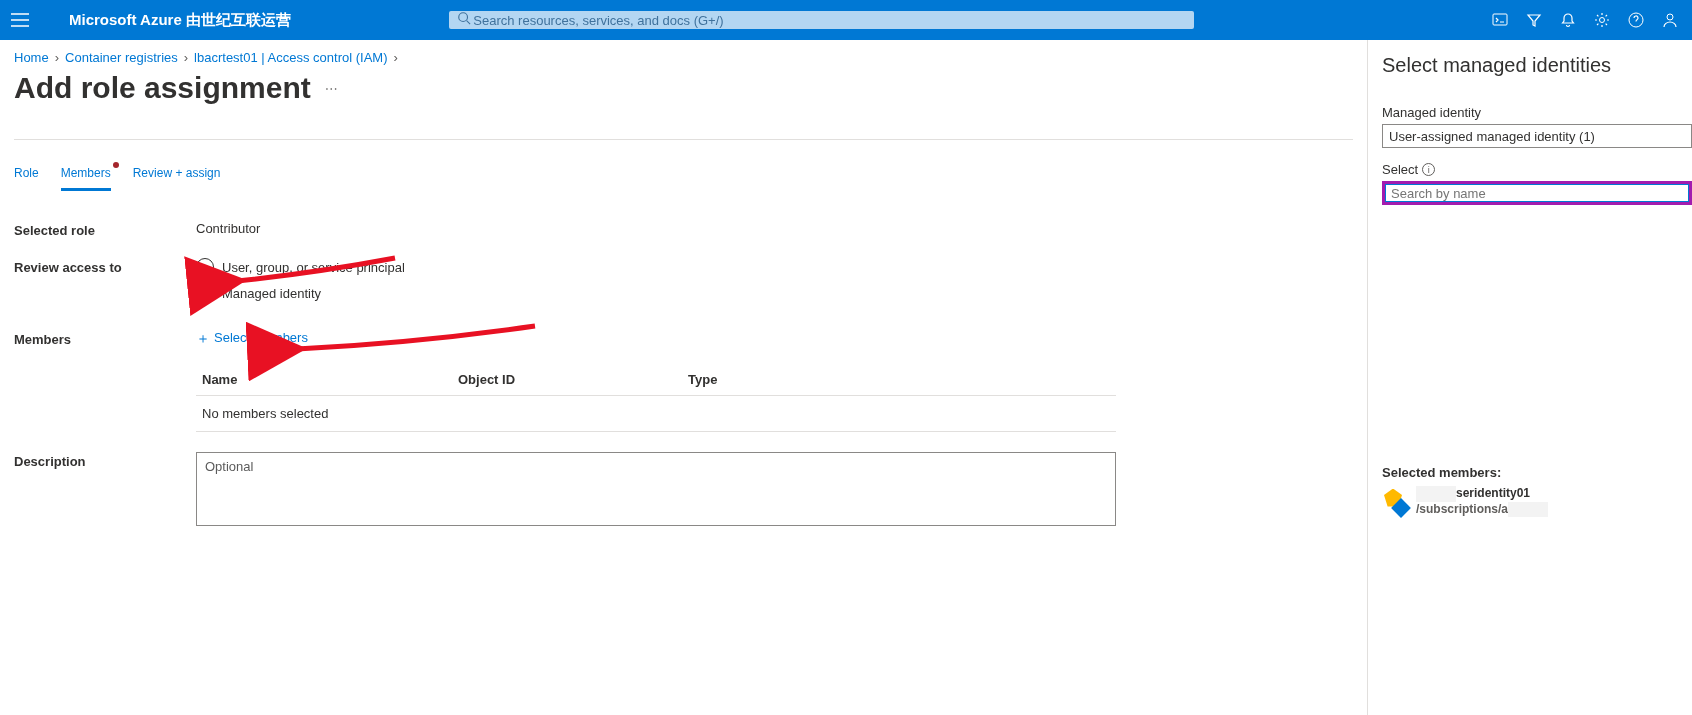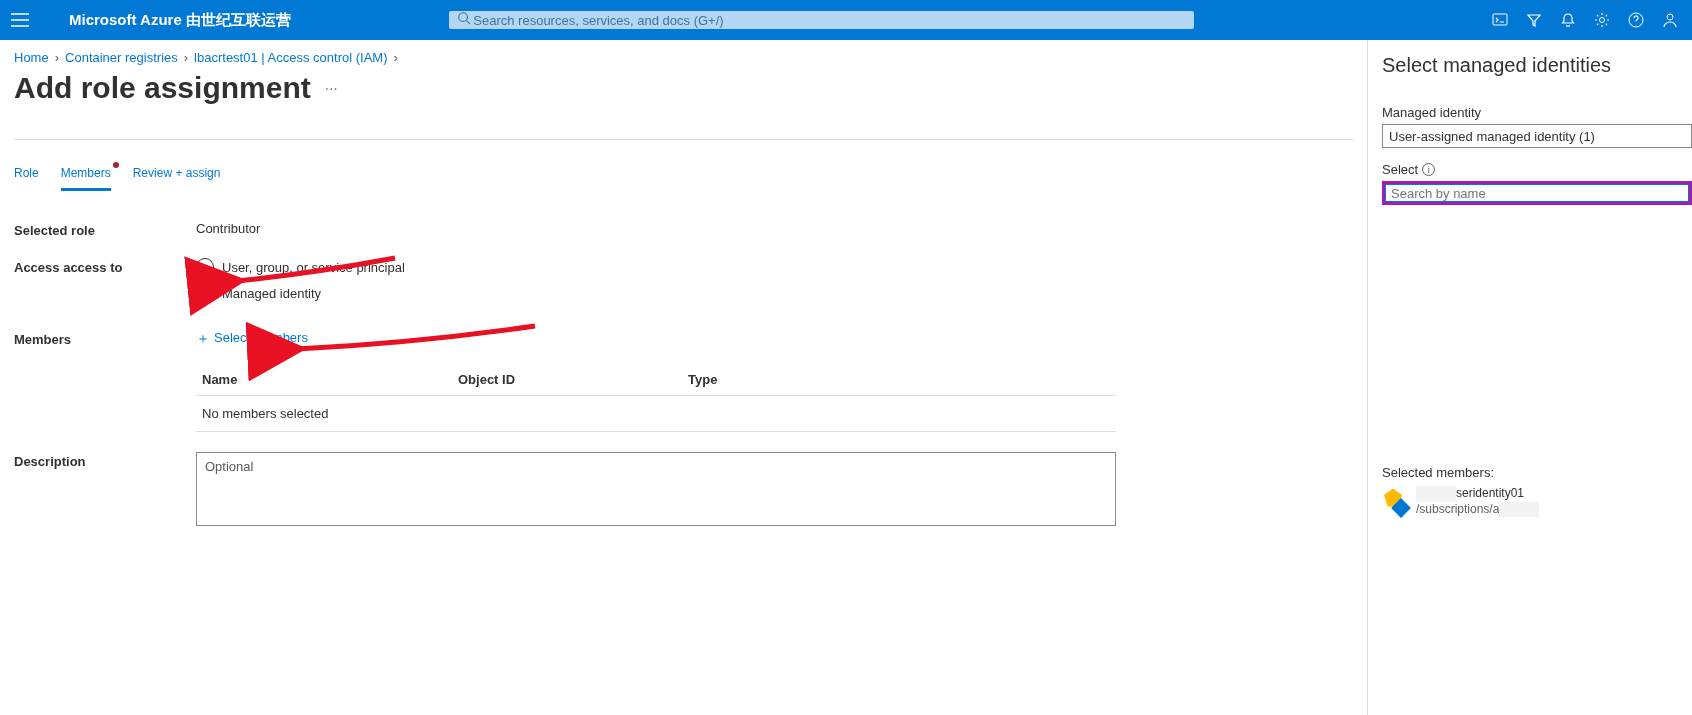--- a/index.html
+++ b/index.html
@@ -65,21 +65,21 @@
   
   .side h2 { font-size: 20px; font-weight:400; margin: 0 0 28px 0;}
   .field { margin-bottom: 14px;}
   .field .flabel { font-size:13px; margin-bottom:4px; display:flex; align-items:center; gap:4px;}
   .req { color:#a4262c; }
   .field input, .field .select { width:100%; height:24px; border:1px solid #8a8886; font-size:13px; padding:0 6px; background:#fff;}
   .field .select { display:flex; align-items:center;}
   .field input.search { border:3px solid #a21caf; box-shadow: inset 0 0 0 1px #0078d4;}
   .field .redacted { background:#f3f3f3; color:transparent;}
   .info-icon { width:13px; height:13px; border:1px solid #605e5c; border-radius:50%; display:inline-flex; align-items:center; justify-content:center; font-size:9px; color:#605e5c;}
-  .side .selmem { margin-top: 260px;}
+  .side .selmem { margin-top: 260px; font-weight: bold;}
   .selmem-title { font-size:13px; margin-bottom:6px;}
   .member-item { display:flex; align-items:center; gap:8px;}
   .mi-icon { width:26px; height:26px; position:relative;}
   .mi-key { width:18px; height:18px; background:#ffb900; clip-path: polygon(50% 0,100% 35%,80% 100%,20% 100%,0 35%); position:absolute; top:0; left:2px;}
   .mi-badge { width:14px; height:14px; background:#0078d4; transform:rotate(45deg); position:absolute; bottom:0; right:0;}
   .mi-text { font-size:12px; line-height:1.3;}
   .mi-text .sub { color:#605e5c;}
   .mi-text .red { background:#f3f3f3; color:transparent; display:inline-block; min-width:40px;}
 
   
@@ -167,21 +167,21 @@
       <div class="tab">Review + assign</div>
     </div>
 
     <div class="form">
       <div class="formrow">
         <div class="label">Selected role</div>
         <div class="value">Contributor</div>
       </div>
 
       <div class="formrow">
-        <div class="label">Access access to</div>
+        <div class="label">Review access to</div>
         <div class="value">
           <div class="radio">
             <span class="circ"></span>
             <span>User, group, or service principal</span>
           </div>
           <div class="radio selected">
             <span class="circ"></span>
             <span>Managed identity</span>
           </div>
         </div>

